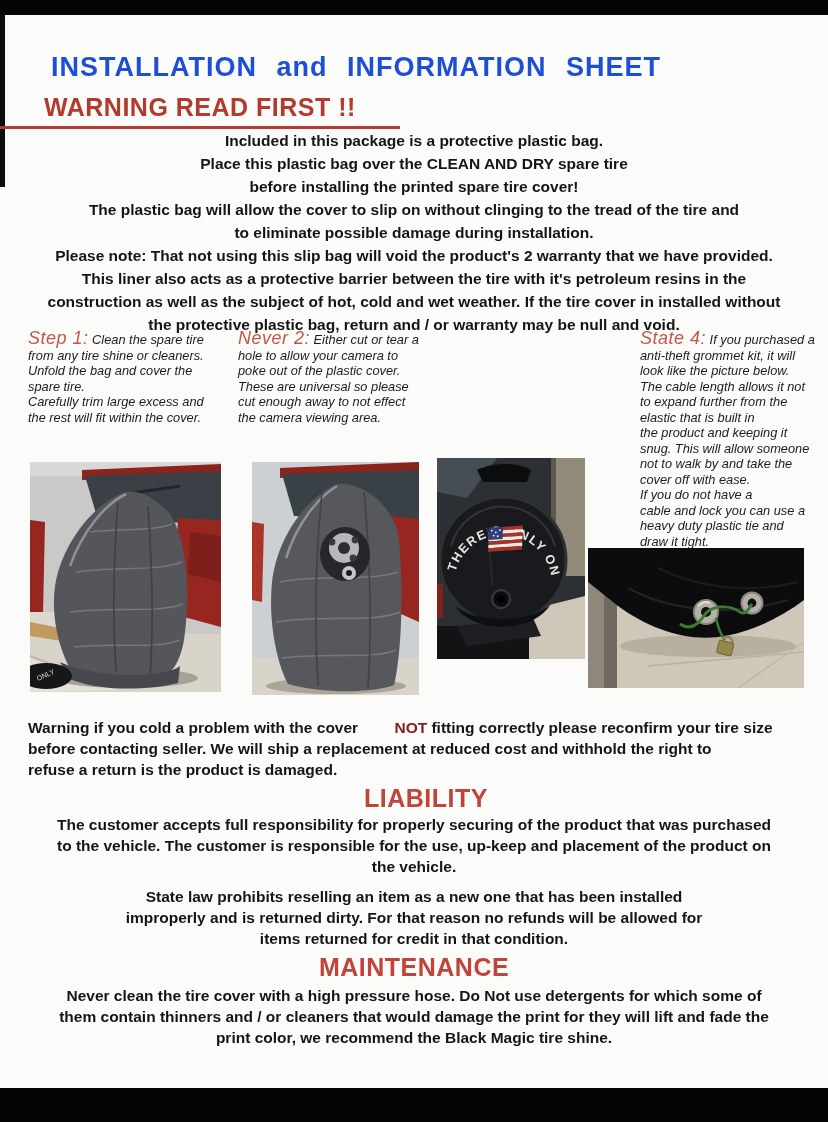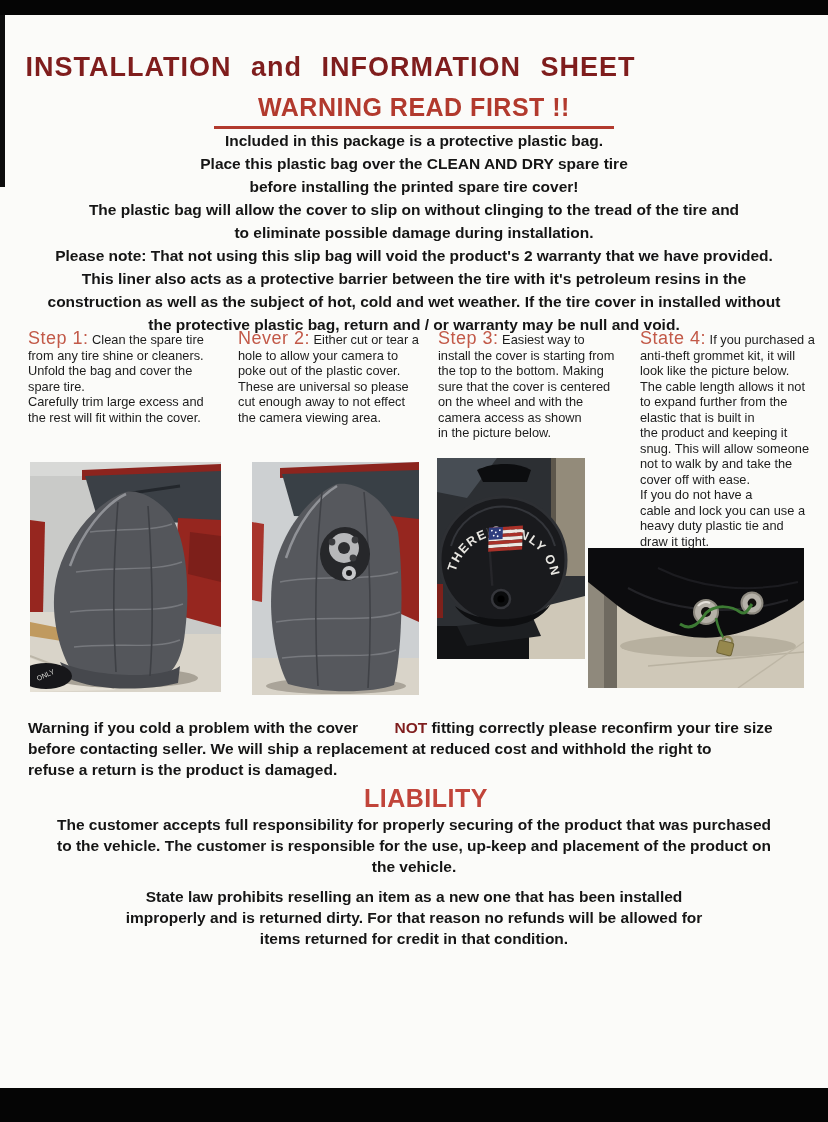--- a/index.html
+++ b/index.html
@@ -8,35 +8,35 @@
     background:#fbfbf9;overflow:hidden;
     font-family:"Liberation Sans","DejaVu Sans",sans-serif;
     color:#141414;
   }
   .bar{position:absolute;left:0;width:828px;background:#050505;}
   .bar.top{top:0;height:15px;}
   .bar.bottom{top:1088px;height:34px;}
   .edge-left{position:absolute;left:0;top:15px;width:5px;height:172px;background:#0d0d0d;}
 
   .doc-title{
-    position:absolute;top:52px;left:0;width:661px;text-align:center;
-    font-size:27px;font-weight:bold;letter-spacing:1px;word-spacing:11px;color:#7f1d1d;
-  }
-  .warn-wrap{position:absolute;top:93px;left:0;width:828px;text-align:center;}
+    position:absolute;top:52px;left:0;width:661px;text-align:right;
+    font-size:27px;font-weight:bold;letter-spacing:1px;word-spacing:11px;color:#1d4ed8;
+  }
+  .warn-wrap{position:absolute;top:93px;left:0;width:828px;text-align:left;}
   .warn-head{
     display:inline-block;font-size:25px;font-weight:bold;letter-spacing:.5px;
     color:#b23a2e;border-bottom:3px solid #b23a2e;padding:0 44px 4px 44px;
   }
   .intro{
     position:absolute;top:129px;left:8px;width:812px;text-align:center;
     font-size:15.5px;font-weight:bold;line-height:23px;white-space:pre-line;color:#151515;
   }
   .step-col{
     position:absolute;top:331px;font-size:12.8px;line-height:15.5px;
-    color:#1c1c1c;white-space:pre-line;
+    color:#1c1c1c;white-space:pre-line;font-style:italic;
   }
   .step-label{font-size:18px;color:#c25948;letter-spacing:.5px;}
   .s1{left:28px;width:206px;}
   .s2{left:238px;width:197px;}
   .s3{left:438px;width:197px;}
   .s4{left:640px;width:186px;}
 
   .photo{position:absolute;overflow:hidden;}
   .photo svg{display:block;width:100%;height:100%;}
   .ph1{left:30px;top:462px;width:191px;height:230px;}
@@ -92,27 +92,20 @@
  Unfold the bag and cover the
 spare tire.
 Carefully trim large excess and
 the rest will fit within the cover.</span></div>
   <div class="step-col s2"><span class="step-label">Never 2:</span><span> Either cut or tear a
 hole to allow your camera to
 poke out of the plastic cover.
 These are universal so please
 cut enough away to not effect
 the camera viewing area.</span></div>
-  <div class="step-col s3"><span class="step-label">Step 3:</span><span> Easiest way to
-install the cover is starting from
-the top to the bottom. Making
-sure that the cover is centered
-on the wheel and with the
-camera access as shown
-in the picture below.</span></div>
   <div class="step-col s4"><span class="step-label">State 4:</span><span> If you purchased a
 anti-theft grommet kit, it will
 look like the picture below.
 The cable length allows it not
 to expand further from the
 elastic that is built in
 the product and keeping it
 snug. This will allow someone
 not to walk by and take the
 cover off with ease.
@@ -248,15 +241,19 @@
 refuse a return is the product is damaged.</span></div>
 
   <div class="sec-head h-liab">LIABILITY</div>
   <div class="body-par p-liab1">The customer accepts full responsibility for properly securing of the product that was purchased
 to the vehicle.  The customer is responsible for the use, up-keep and placement of the product on
 the vehicle.</div>
   <div class="body-par p-liab2">State law prohibits reselling an item as a new one that has been installed
 improperly and is returned dirty. For that reason no refunds will be allowed for
 items returned for credit in that condition.</div>
 
+  <div class="sec-head h-maint">MAINTENANCE</div>
+  <div class="body-par p-maint">Never clean the tire cover with a high pressure hose.  Do Not  use detergents for which some of
+them contain thinners and / or cleaners that would damage the print for they will lift and fade the
+print color, we recommend the Black Magic tire shine.</div>
 
   <div class="bar bottom"></div>
 </div>
 
 </body></html>

